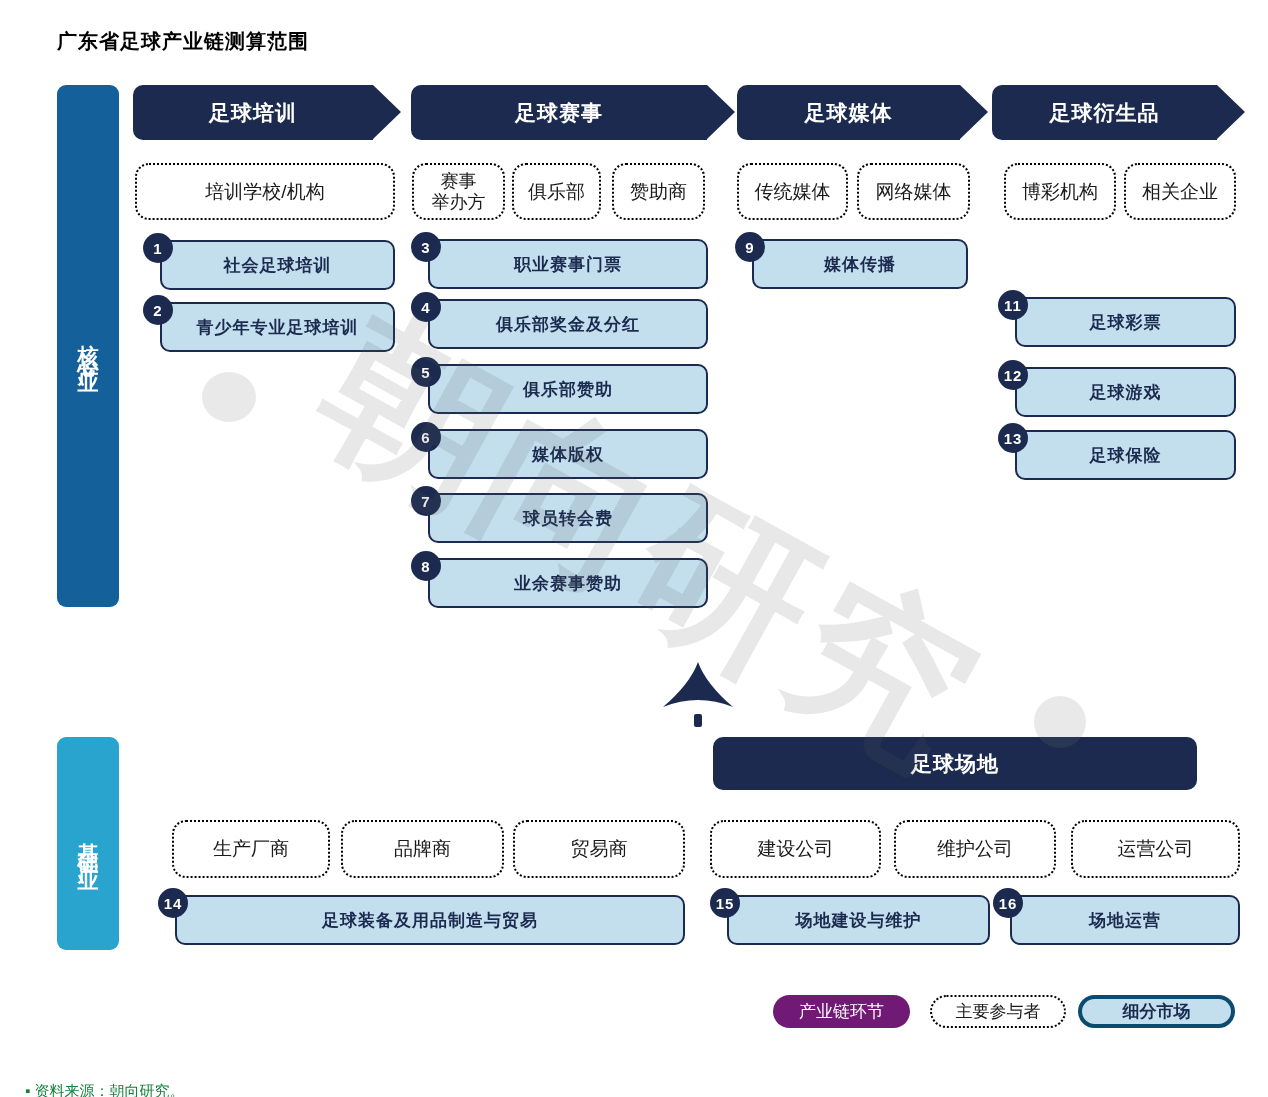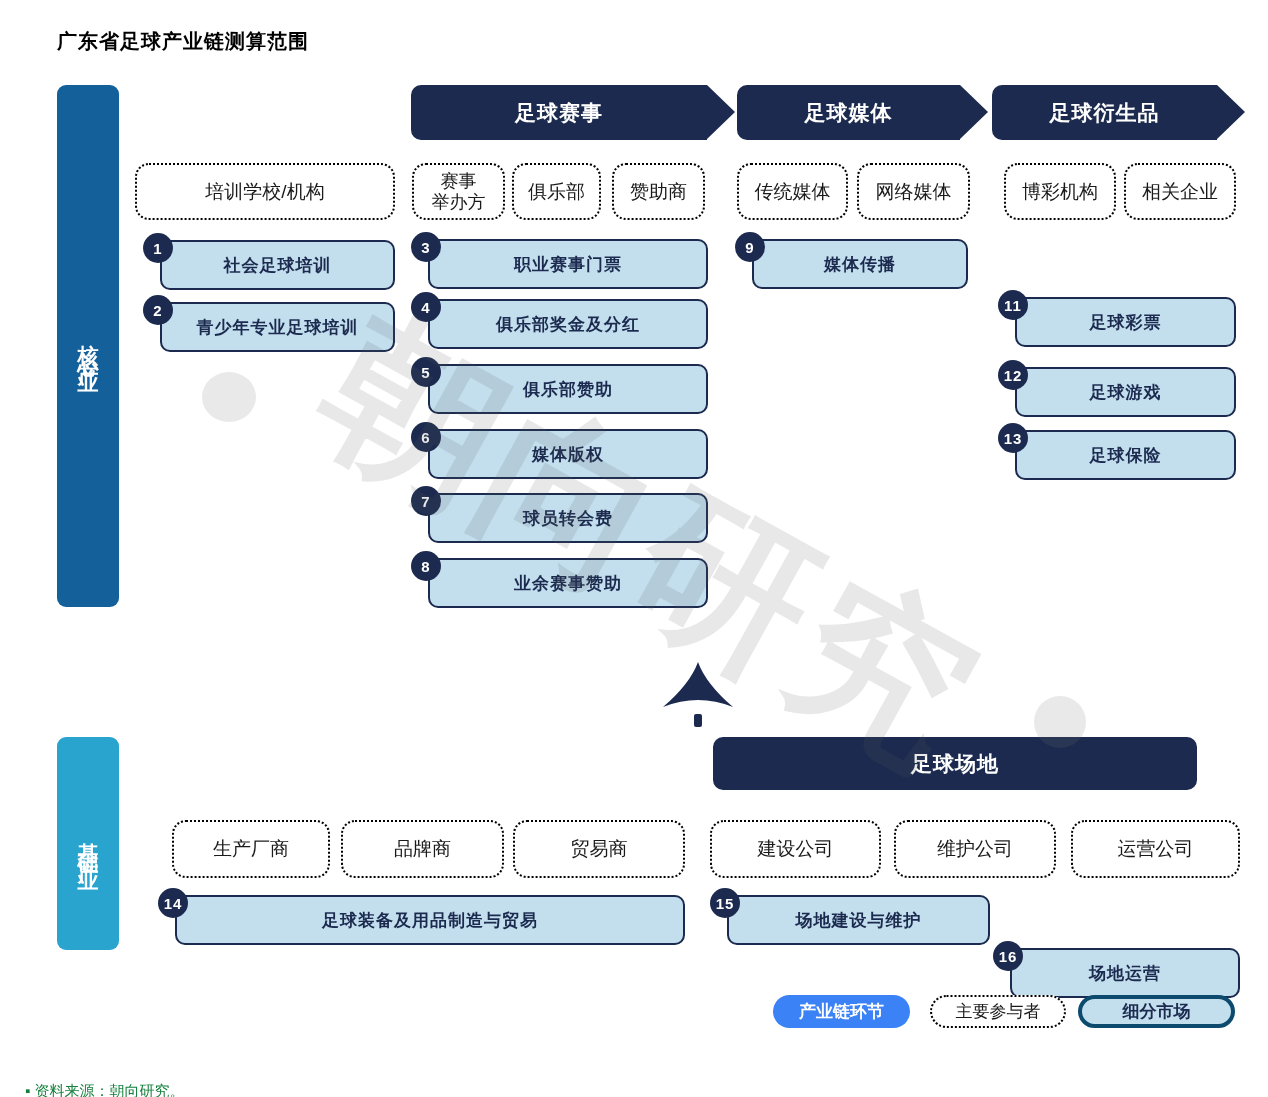--- a/index.html
+++ b/index.html
@@ -25,21 +25,21 @@
         white-space:pre-line;line-height:1.12;}
   .pbox.base-row{top:820px;height:58px;}
 
   .market{position:absolute;height:50px;background:#c3dfee;border:2px solid #1b2a4e;border-radius:10px;box-sizing:border-box;
         display:flex;align-items:center;justify-content:center;font-size:17px;font-weight:bold;color:#1b2a4e;letter-spacing:1px;}
   .badge{position:absolute;left:-19px;top:-9px;width:30px;height:30px;border-radius:50%;background:#1b2a4e;color:#fff;
         font-size:15px;font-weight:bold;display:flex;align-items:center;justify-content:center;}
 
   .legend-pill{position:absolute;top:995px;height:33px;border-radius:17px;box-sizing:border-box;
         display:flex;align-items:center;justify-content:center;font-size:17px;}
-  .legend-chain{left:773px;width:137px;background:#3b82f6;color:#fff;font-weight:bold;}
+  .legend-chain{left:773px;width:137px;background:#701a75;color:#fff;font-weight:normal;}
   .legend-participant{left:930px;width:136px;background:#fff;border:2px dotted #000;color:#1a1a1a;}
   .legend-market{left:1078px;width:157px;background:#c3dfee;border:4px solid #0c4a6e;color:#1b2a4e;font-weight:bold;}
 
   .footer{position:absolute;left:25px;top:1052px;font-size:15px;color:#15803d;margin-top:30px;}
 
   .watermark{position:absolute;left:650px;top:545px;transform:translate(-50%,-50%) rotate(29deg);
         font-size:172px;font-weight:bold;color:rgba(90,90,90,0.14);white-space:nowrap;letter-spacing:6px;
         pointer-events:none;z-index:6;}
   .wdot{position:absolute;border-radius:50%;background:rgba(120,120,120,0.16);pointer-events:none;z-index:6;}
   .wdot.d1{left:202px;top:372px;width:54px;height:50px;}
@@ -53,20 +53,24 @@
 <div id="stage">
 
   <div class="title">广东省足球产业链测算范围</div>
 
   <div class="watermark">朝向研究</div>
   <div class="wdot d1"></div>
   <div class="wdot d2"></div>
 
   <div class="vbar core">核心产业</div>
 
+  <div class="banner" style="left:133px;width:240px;">
+    <span>足球培训</span>
+    <span class="tip"></span>
+  </div>
   <div class="banner" style="left:411px;width:296px;">
     <span>足球赛事</span>
     <span class="tip"></span>
   </div>
   <div class="banner" style="left:737px;width:223px;">
     <span>足球媒体</span>
     <span class="tip"></span>
   </div>
   <div class="banner" style="left:992px;width:225px;">
     <span>足球衍生品</span>
@@ -154,21 +158,21 @@
   <div class="pbox base-row" style="left:1071px;width:169px;">运营公司</div>
 
   <div class="market" style="left:175px;top:895px;width:510px;justify-content:center;">
     <span class="badge">14</span>
     <span>足球装备及用品制造与贸易</span>
   </div>
   <div class="market" style="left:727px;top:895px;width:263px;">
     <span class="badge">15</span>
     <span>场地建设与维护</span>
   </div>
-  <div class="market" style="left:1010px;top:948px;width:230px;">
+  <div class="market" style="left:1010px;top:895px;width:230px;">
     <span class="badge">16</span>
     <span>场地运营</span>
   </div>
 
   <div class="legend-pill legend-chain">产业链环节</div>
   <div class="legend-pill legend-participant">主要参与者</div>
   <div class="legend-pill legend-market">细分市场</div>
 
   <div class="footer">▪ 资料来源：朝向研究。</div>
 

